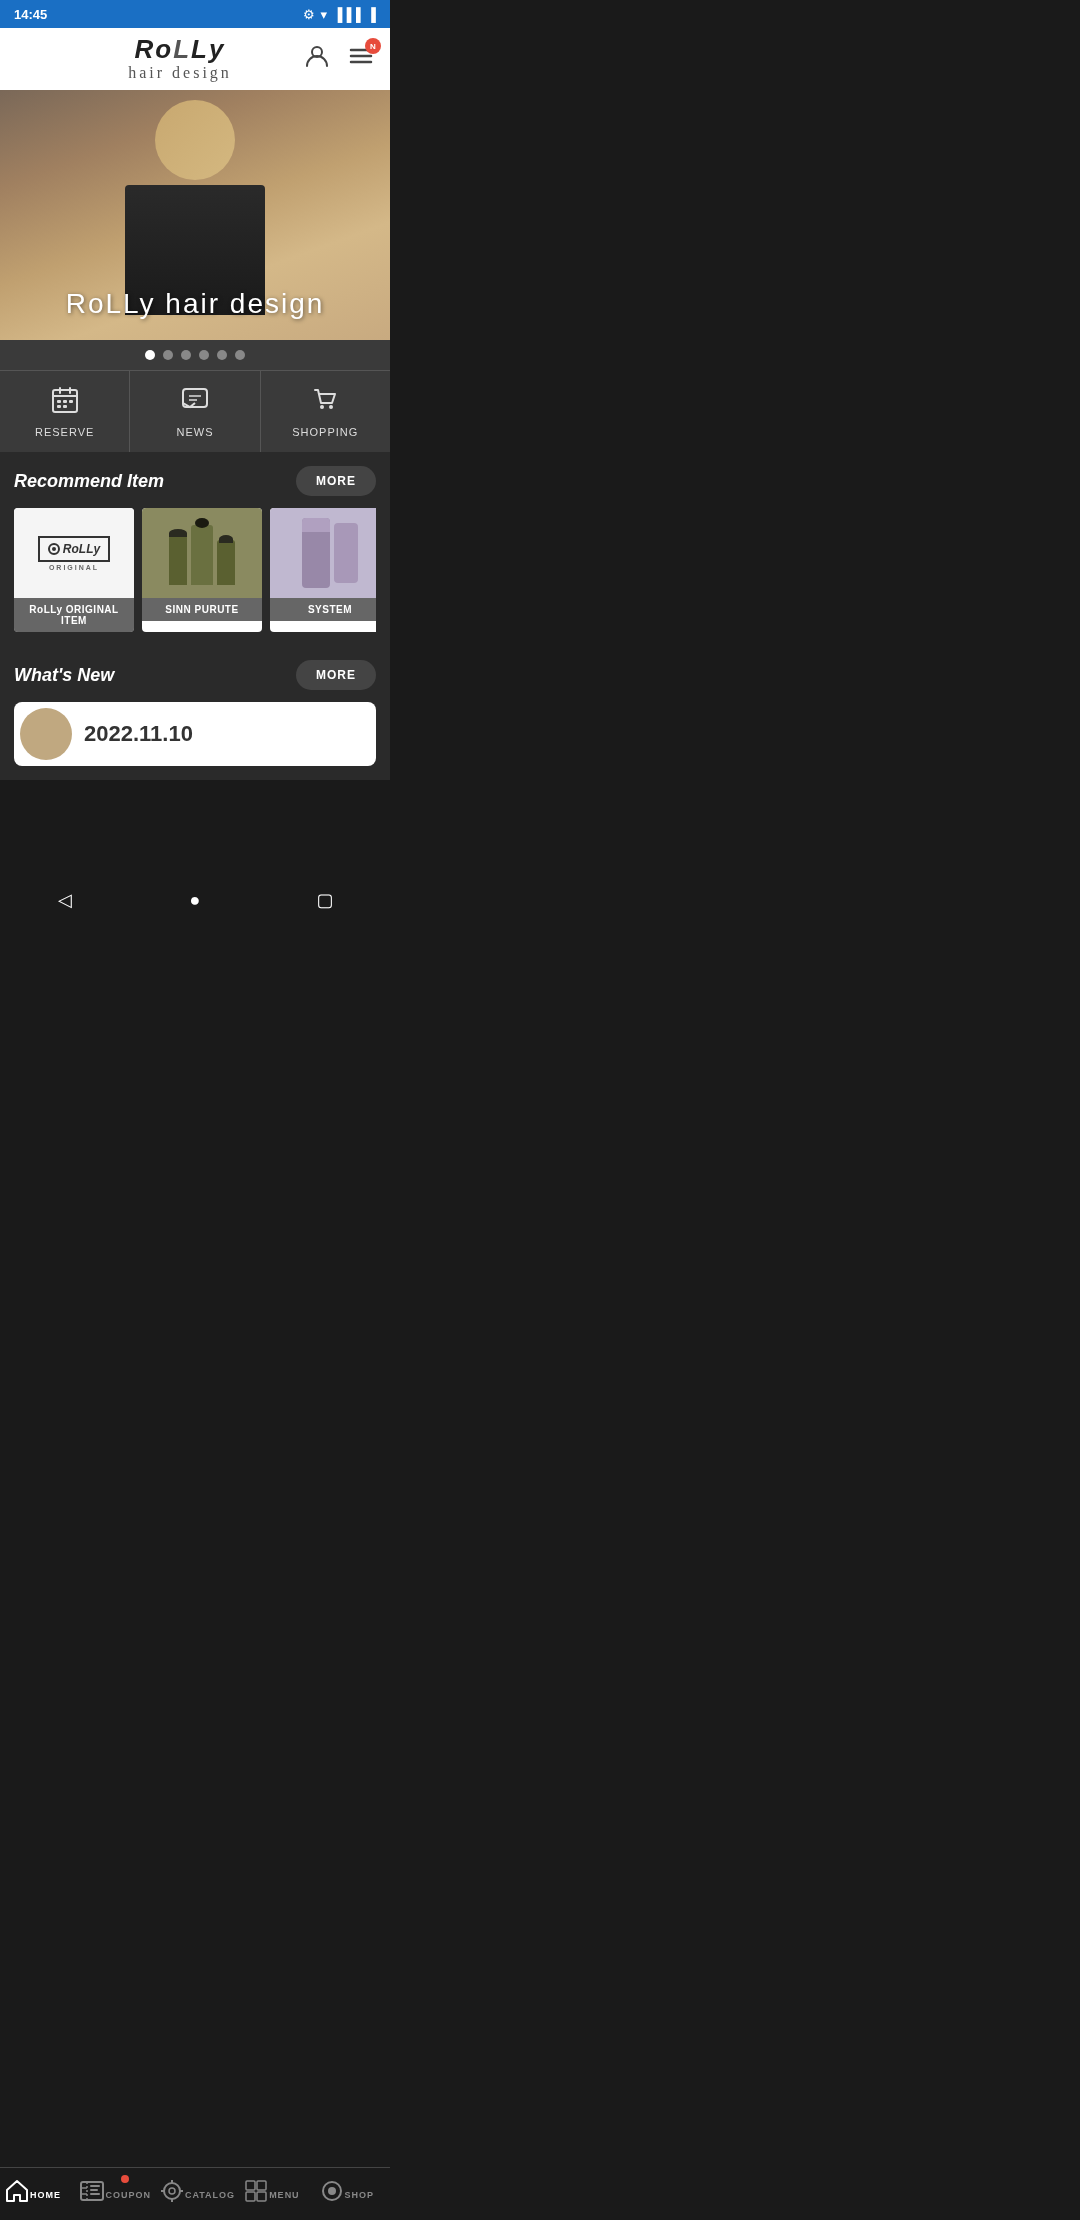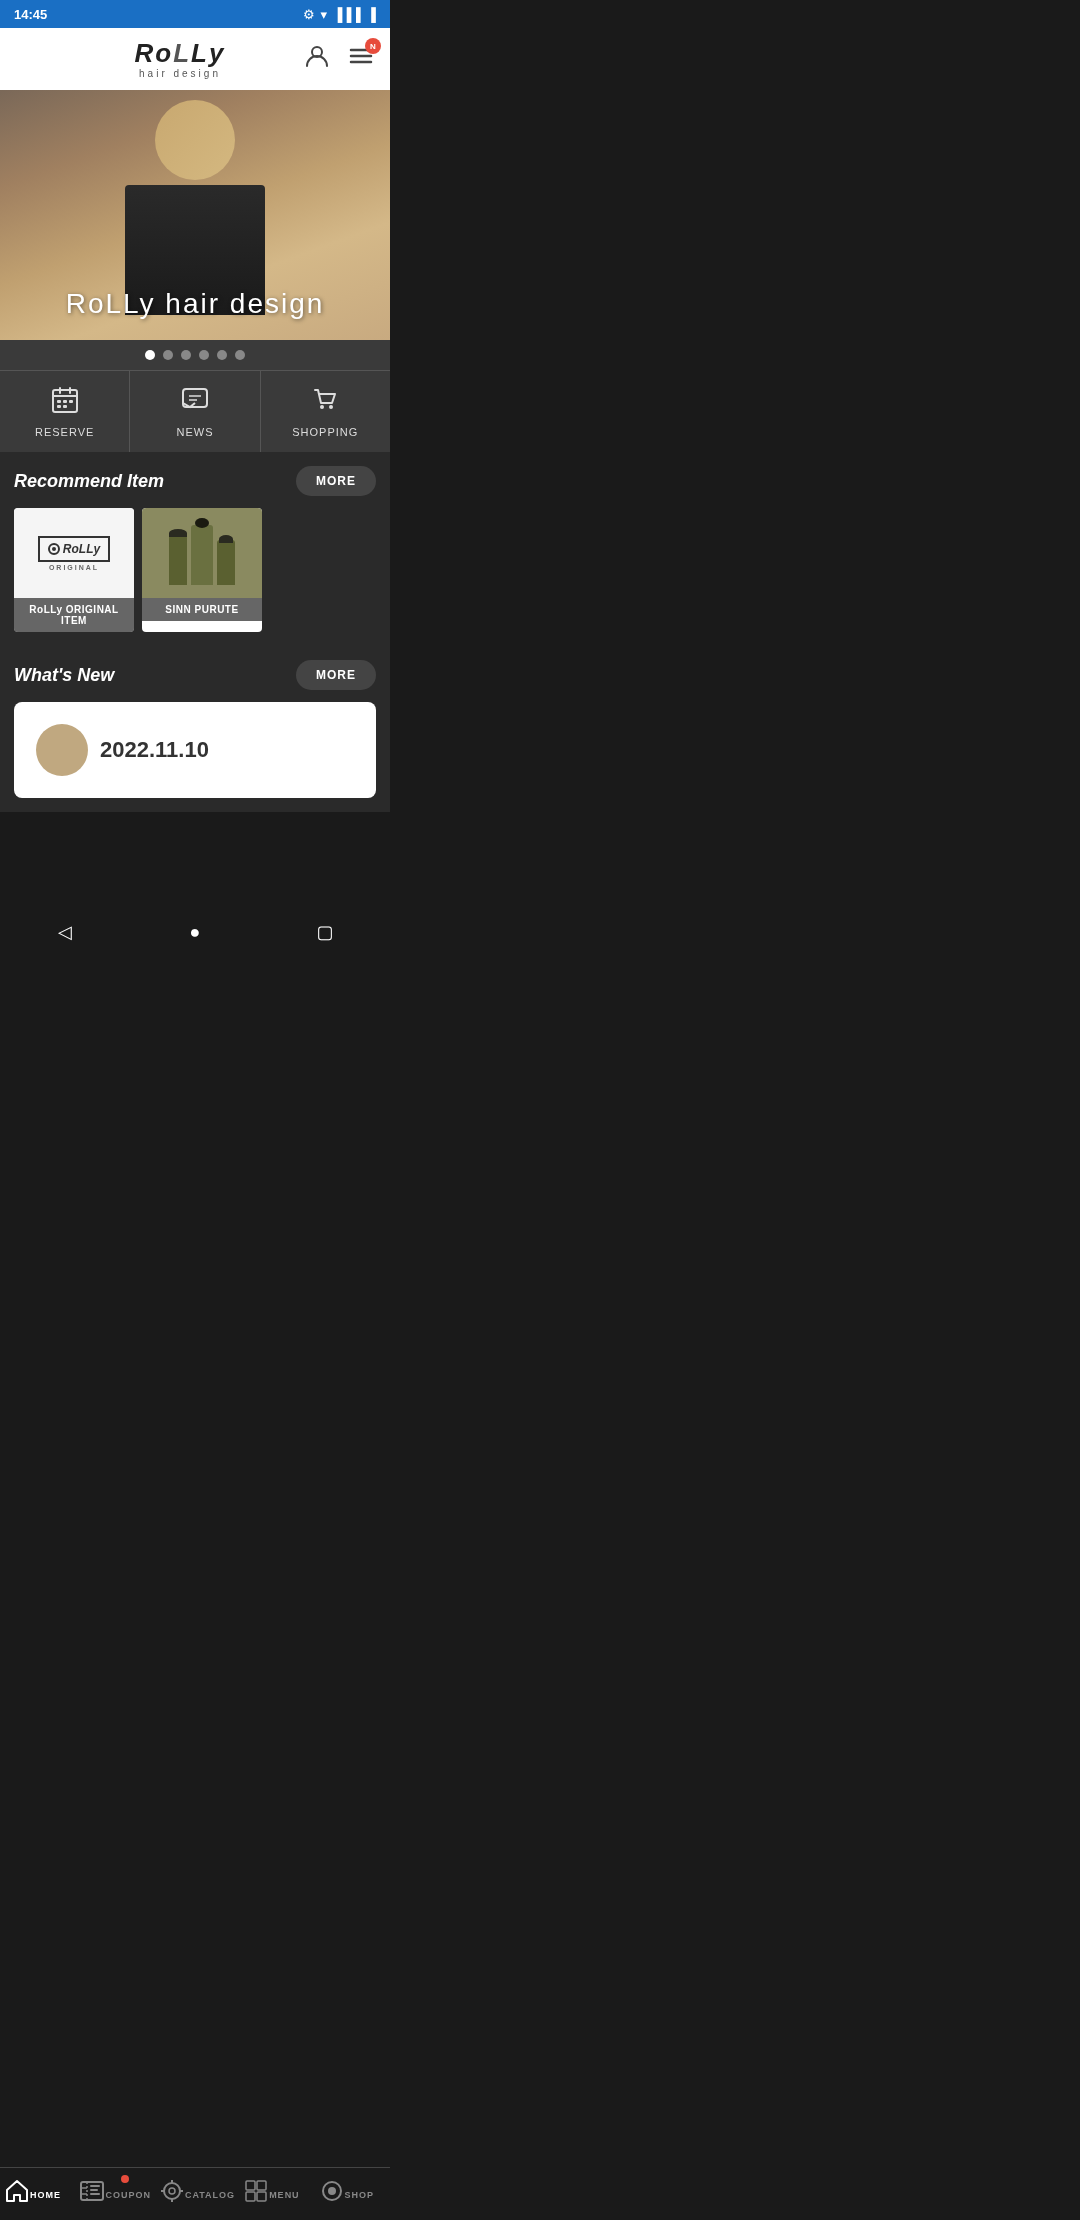--- a/index.html
+++ b/index.html
@@ -53,24 +53,25 @@
     .logo-rolly {
       font-size: 26px;
       font-weight: 800;
       color: #222;
       letter-spacing: 2px;
       font-style: italic;
       line-height: 1;
     }
     .logo-rolly .dot { color: #555; }
     .logo-sub {
-      font-size: 10px;
+      font-size: 16px;
       color: #555;
       letter-spacing: 3px;
       margin-top: 2px;
+      font-family: Liberation Serif, serif;
     }
     .header-icons {
       display: flex;
       gap: 18px;
       align-items: center;
     }
     .header-icon {
       font-size: 24px;
       color: #444;
       cursor: pointer;
@@ -283,21 +284,21 @@
     }
 
     
     .whats-new-section {
       background: #2a2a2a;
       padding: 14px;
     }
     .news-card {
       background: white;
       border-radius: 8px;
-      padding: 22px;
+      padding: 6px;
       display: flex;
       align-items: center;
       gap: 12px;
       cursor: pointer;
     }
     .news-avatar {
       width: 52px;
       height: 52px;
       border-radius: 50%;
       background: #c0a880;
@@ -506,20 +507,31 @@
             <div style="width:14px;height:10px;background:#1a1a10;border-radius:50%;position:absolute;top:-7px;left:4px;"></div>
           </div>
           <div style="width:18px;height:45px;background:#5a6030;border-radius:3px 3px 0 0;position:relative;">
             <div style="width:14px;height:8px;background:#2a2a20;border-radius:50% 50% 0 0;position:absolute;top:-5px;left:2px;"></div>
           </div>
         </div>
       </div>
       <div class="product-label">SINN PURUTE</div>
     </div>
 
+    <div class="product-card">
+      <div class="product-image system-bg">
+        <div style="display:flex;gap:4px;align-items:center;padding:8px;">
+          <div style="width:28px;height:70px;background:#9888a8;border-radius:4px;position:relative;">
+            <div style="position:absolute;top:0;left:0;right:0;height:14px;background:#b0a0c0;border-radius:4px 4px 0 0;"></div>
+          </div>
+          <div style="width:24px;height:60px;background:#a898b8;border-radius:4px;"></div>
+        </div>
+      </div>
+      <div class="product-label">SYSTEM</div>
+    </div>
   </div>
 </div>
 
 <div class="whats-new-section">
   <div class="section-header">
     <div class="section-title">What's New</div>
     <button class="more-btn">MORE</button>
   </div>
   <div class="news-card">
     <div class="news-avatar"></div>

